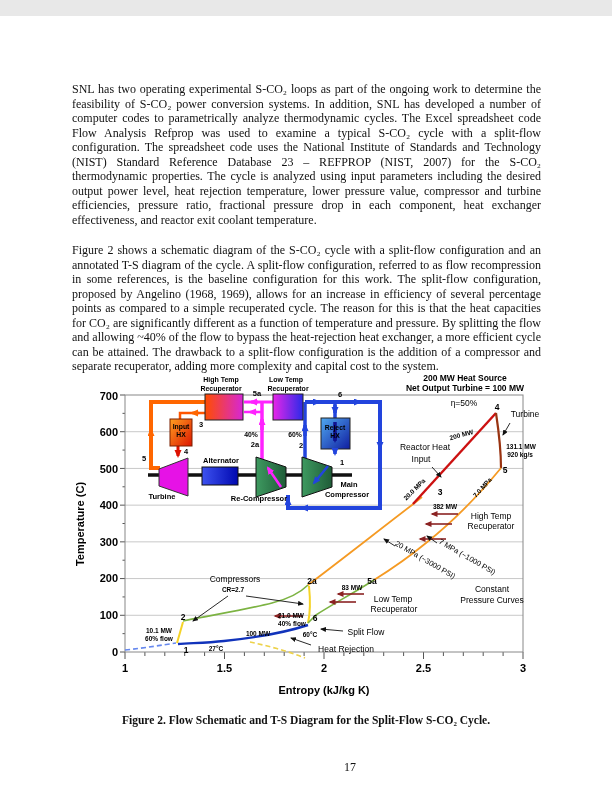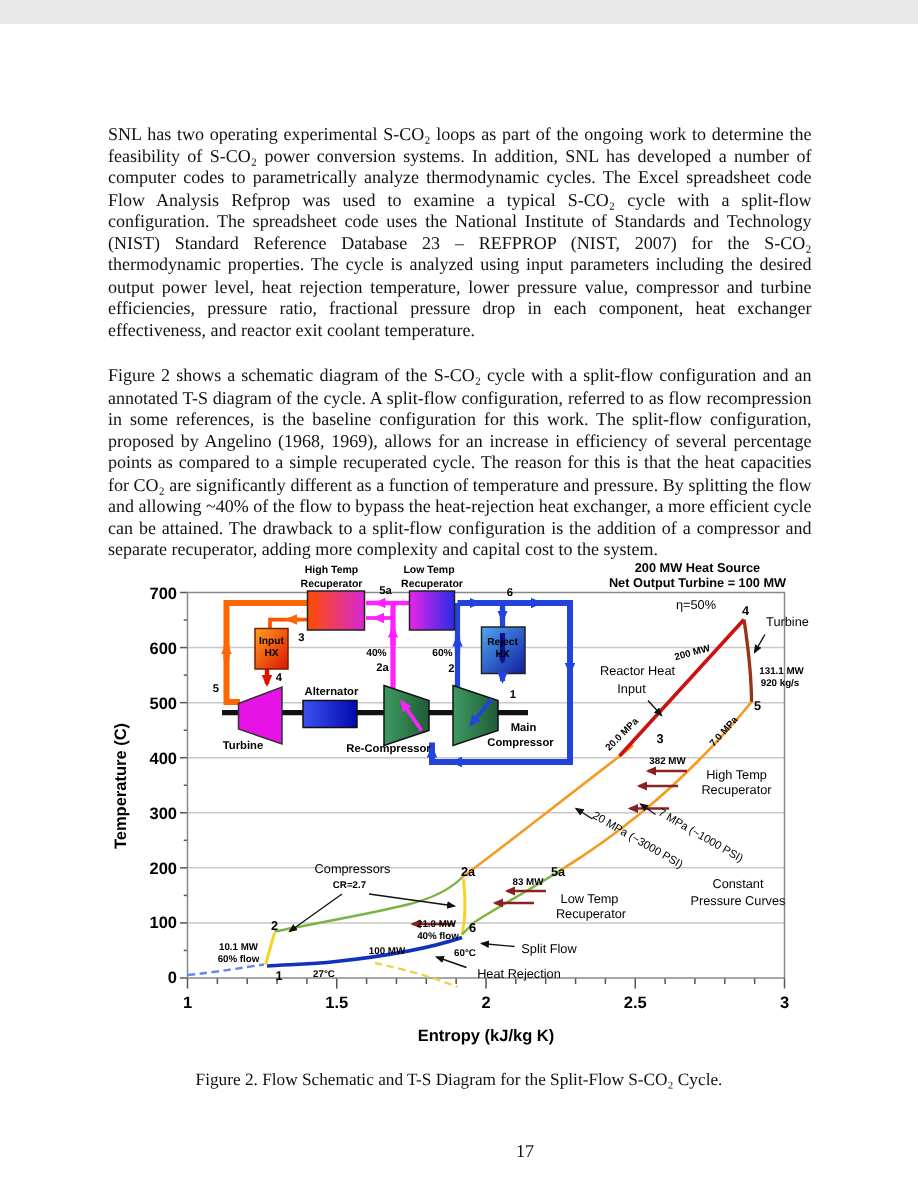--- a/index.html
+++ b/index.html
@@ -1,20 +1,20 @@
 <!DOCTYPE html>
 <html><head>
 <meta charset="utf-8">
 <style>
   html,body{margin:0;padding:0;background:#e8e8e8;}
   .page{width:612px;height:792px;position:relative;background:#ffffff;margin:16px auto;
         font-family:"Liberation Serif",serif;color:#111;overflow:hidden;}
   .para{position:absolute;left:72px;width:469px;font-size:12px;line-height:14.5px;
         text-align:justify;}
-  .caption{position:absolute;left:0;width:612px;text-align:center;font-weight:normal;
+  .caption{position:absolute;left:0;width:612px;text-align:center;font-weight:bold;
         font-size:11.5px;}
   .pagenum{position:absolute;left:0;width:612px;text-align:center;font-size:12px;}
   svg{position:absolute;left:0;top:0;}
   svg text{font-family:"Liberation Sans",sans-serif;fill:#000;}
   .ax{font-weight:bold;font-size:11px;}
   .tk{font-weight:bold;font-size:11px;}
   .an{font-size:8.5px;}
   .p75{font-size:7.5px;}
   .num{font-weight:bold;font-size:8.5px;}
   .sm{font-weight:bold;font-size:6.5px;}

